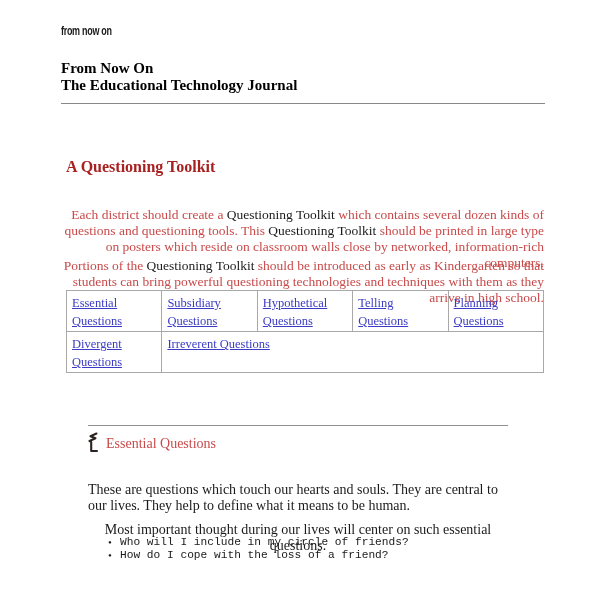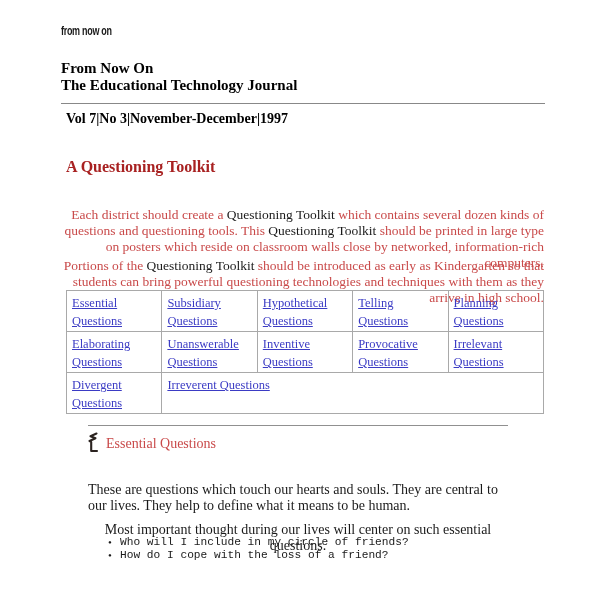--- a/index.html
+++ b/index.html
@@ -210,45 +210,37 @@
 
   <div class="logo-strip">
     <span class="logo-text">from now on</span>
   </div>
 
   <div class="journal-title">From Now On
 The Educational Technology Journal</div>
 
   <div class="rule-top"></div>
 
-  <div class="issue-line">Vol 7|No 3|November-December|1997</div>
 
   <h1 class="main-heading">A Questioning Toolkit</h1>
 
   <p class="red-para" id="para-1"><span>Each district should create a </span><span class="blk">Questioning Toolkit</span><span> which contains several dozen kinds of questions and questioning tools. This </span><span class="blk">Questioning Toolkit</span><span> should be printed in large type on posters which reside on classroom walls close by networked, information-rich computers.</span></p>
 
   <p class="red-para" id="para-2"><span>Portions of the </span><span class="blk">Questioning Toolkit</span><span> should be introduced as early as Kindergarten so that students can bring powerful questioning technologies and techniques with them as they arrive in high school.</span></p>
 
   <table class="toolkit-table">
     <tbody>
         <tr>
           <td><a href="#">Essential Questions</a></td>
           <td><a href="#">Subsidiary Questions</a></td>
           <td><a href="#">Hypothetical Questions</a></td>
           <td><a href="#">Telling Questions</a></td>
           <td><a href="#">Planning Questions</a></td>
         </tr>
         <tr>
-          <td><a href="#">Elaborating Questions</a></td>
-          <td><a href="#">Unanswerable Questions</a></td>
-          <td><a href="#">Inventive Questions</a></td>
-          <td><a href="#">Provocative Questions</a></td>
-          <td><a href="#">Irrelevant Questions</a></td>
-        </tr>
-        <tr>
           <td><a href="#">Divergent Questions</a></td>
           <td colspan="4"><a href="#">Irreverent Questions</a></td>
         </tr>
       </tbody>
   </table>
 
   <div class="rule-section"></div>
 
   <div class="section-head">
     <svg class="squiggle-icon" viewBox="0 0 16 22" aria-hidden="true">

